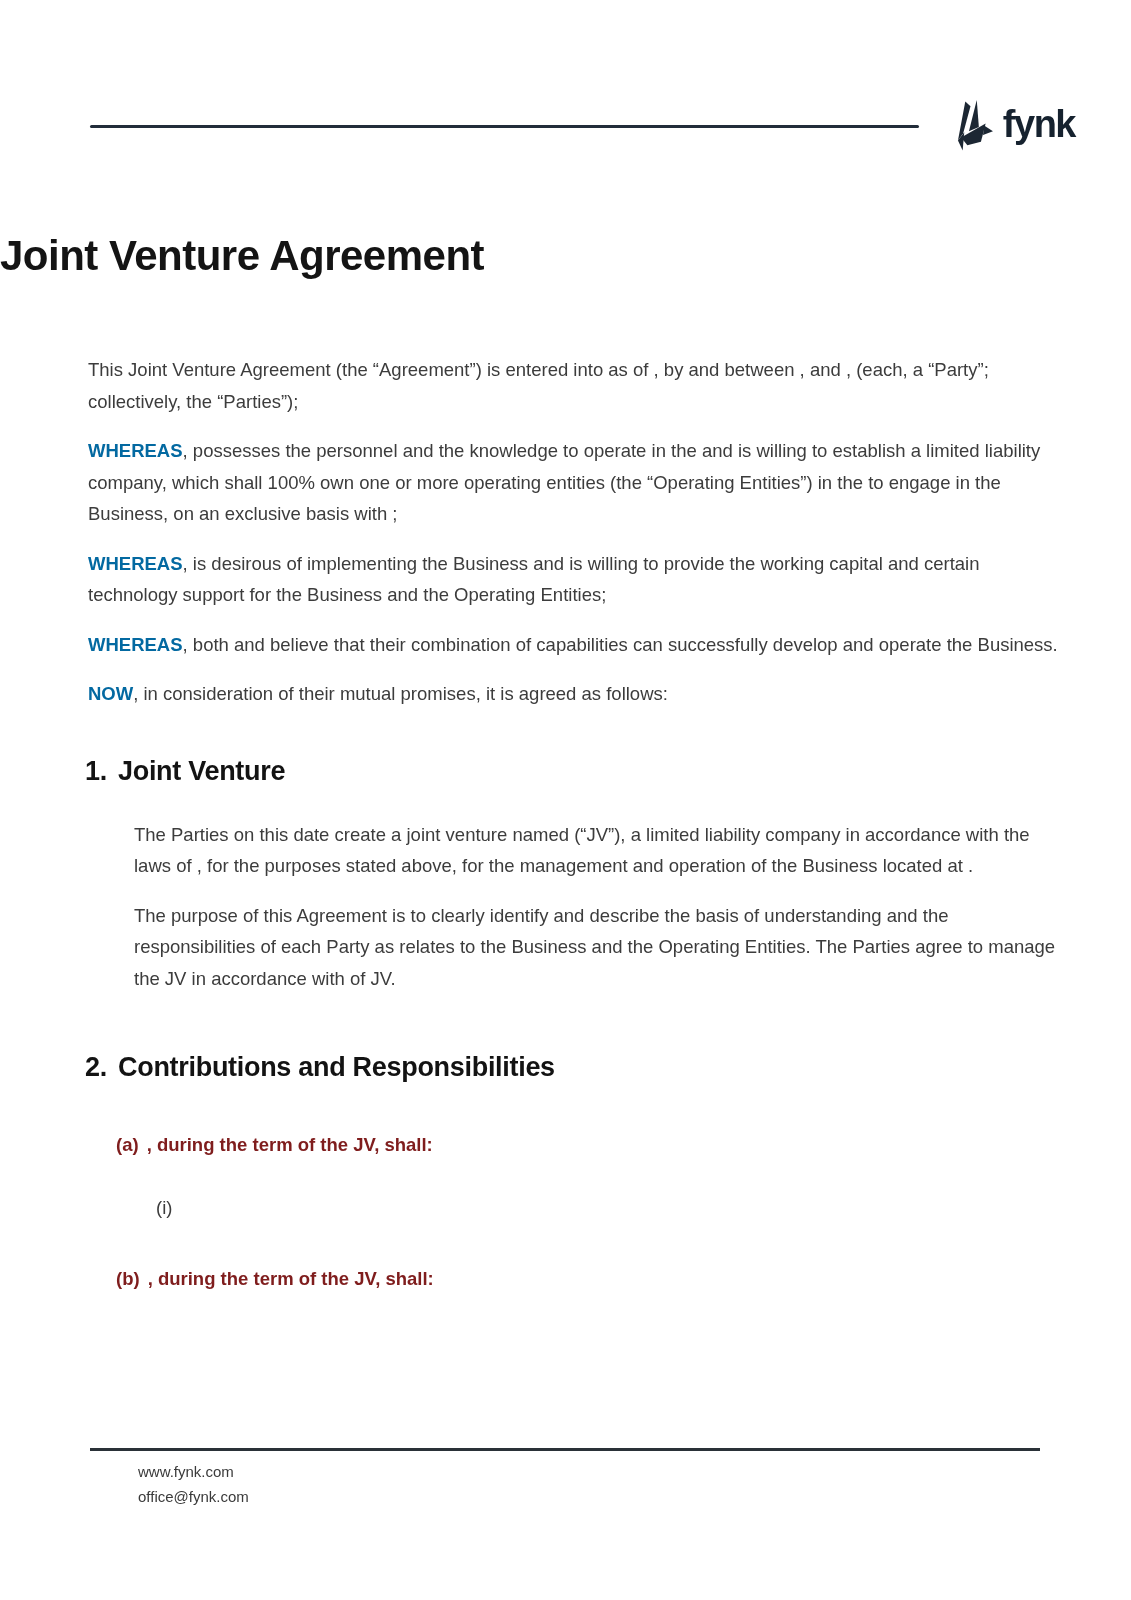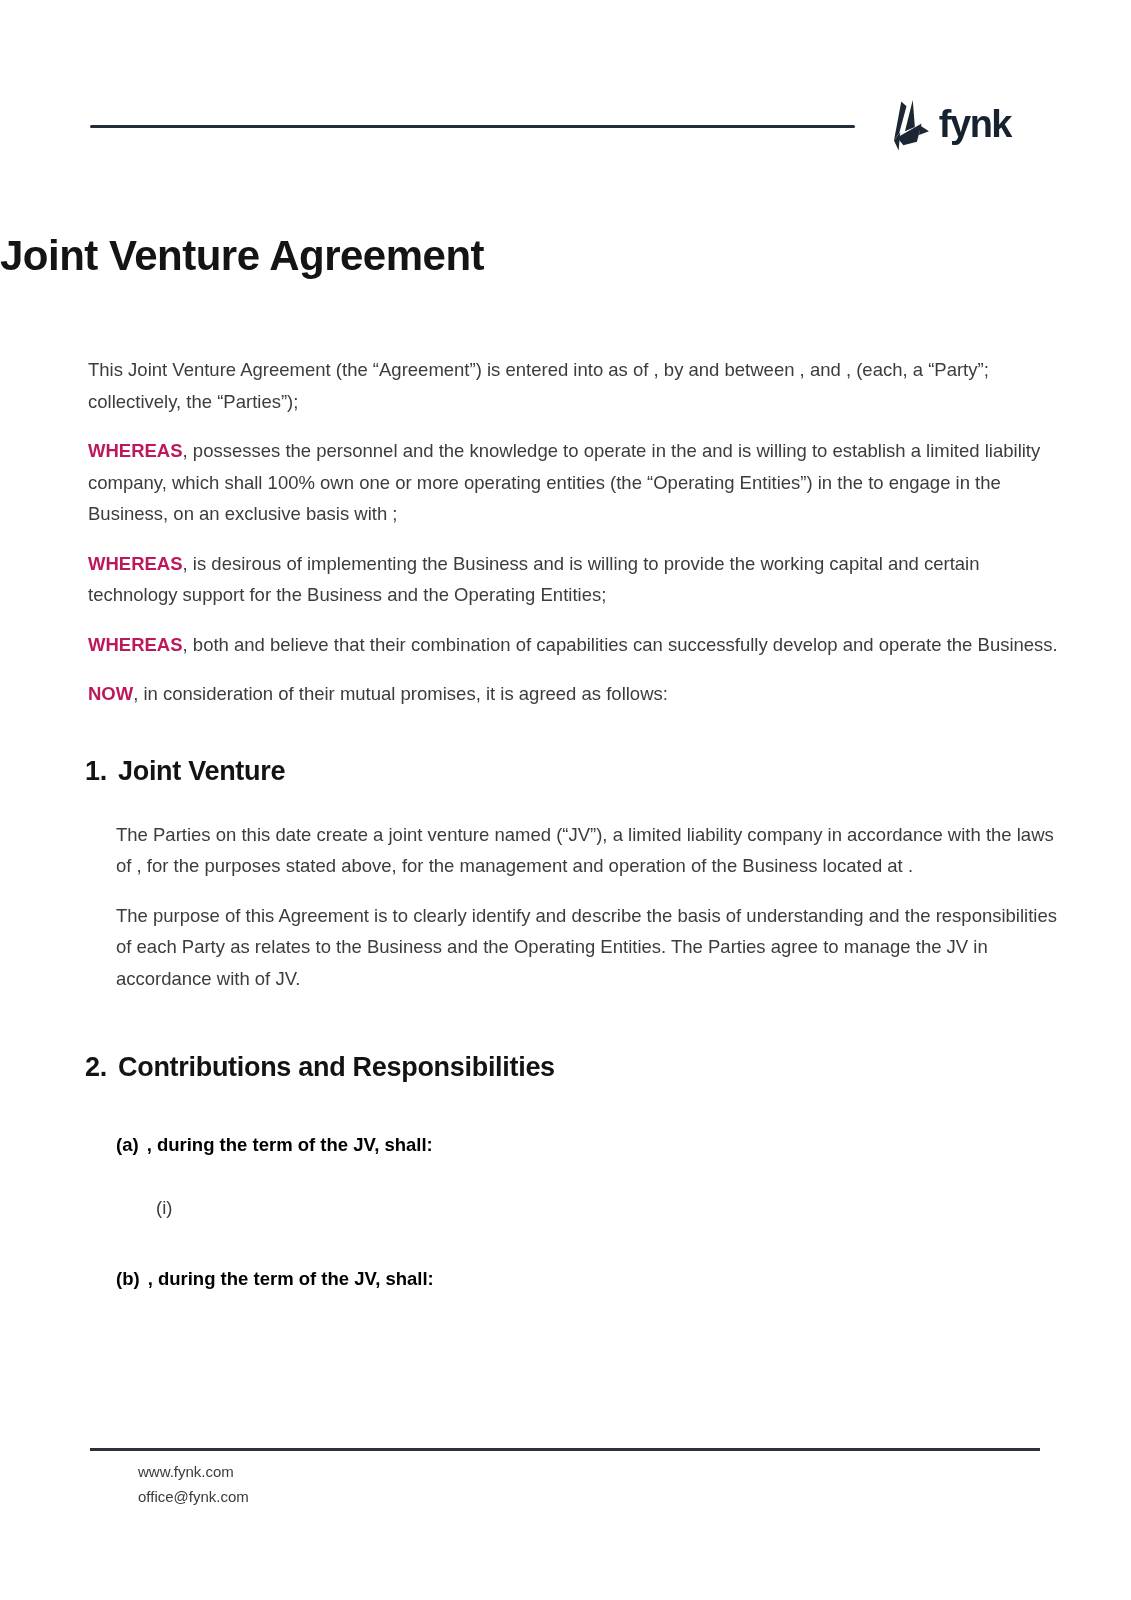--- a/index.html
+++ b/index.html
@@ -9,21 +9,21 @@
     width:1131px; height:1600px;
     margin:0 auto;
     background:#ffffff;
     font-family:"Liberation Sans", sans-serif;
     color:#3c3c3c;
     overflow:hidden;
   }
   
   .header {
     display:flex; align-items:center;
-    padding:98px 120px 0 90px;
+    padding:98px 56px 0 90px;
   }
   .header-rule {
     flex:1; height:3px; background:#222d3a;
     margin-right:28px; border-radius:2px;
   }
   .logo { display:flex; align-items:center; gap:9px; }
   .logo svg { width:47px; height:56px; display:block; }
   .logo-text {
     font-size:38px; font-weight:700; color:#16222f;
     letter-spacing:-1.5px; line-height:1;
@@ -38,37 +38,37 @@
     color:#141414;
   }
   
   .content { padding:0 60px 0 88px; }
   p.body {
     font-size:18.5px; line-height:31.5px;
     color:#3c3c3c;
     margin-bottom:18px;
   }
   p.intro { margin-top:74px; }
-  p.body .lead { font-weight:700; color:#be185d;margin-top:12px; }
+  p.body .lead { font-weight:700; color:#0369a1;margin-top:12px; }
   
   h2.section {
     display:flex;
     font-size:27px; font-weight:700; color:#131313;
     letter-spacing:-0.3px;
     margin-left:-3px;
   }
   h2.section .num { width:33px; flex:none; }
   h2.section-1 { margin-top:46px; margin-bottom:32px; }
   h2.section-2 { margin-top:58px; margin-bottom:46px; }
-  .section-paras p.body { margin-left:28px; }
+  .section-paras p.body { margin-left:46px; }
   
   .items { margin-left:28px; }
   p.item {
     font-size:18.5px; line-height:31px;
-    font-weight:700; color:#000000;
+    font-weight:700; color:#7f1d1d;
   }
   p.item .item-label { display:inline-block; margin-right:8px; }
   p.item-a { margin-bottom:32px; }
   p.item-i {
     margin-left:40px; margin-bottom:40px;
     font-weight:400; color:#3c3c3c;
   }
   
   .footer { position:absolute; left:0; top:1448px; width:1131px; }
   .footer-rule {

